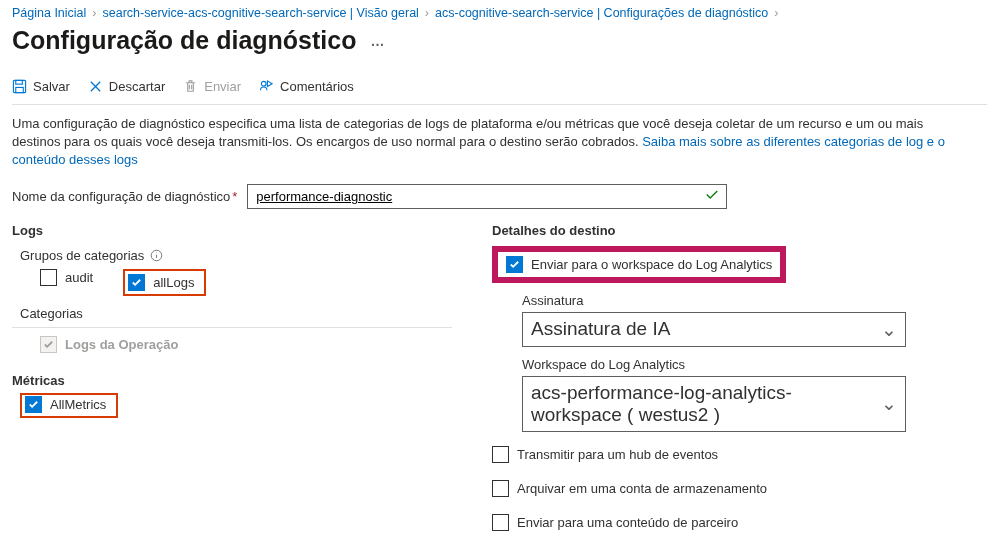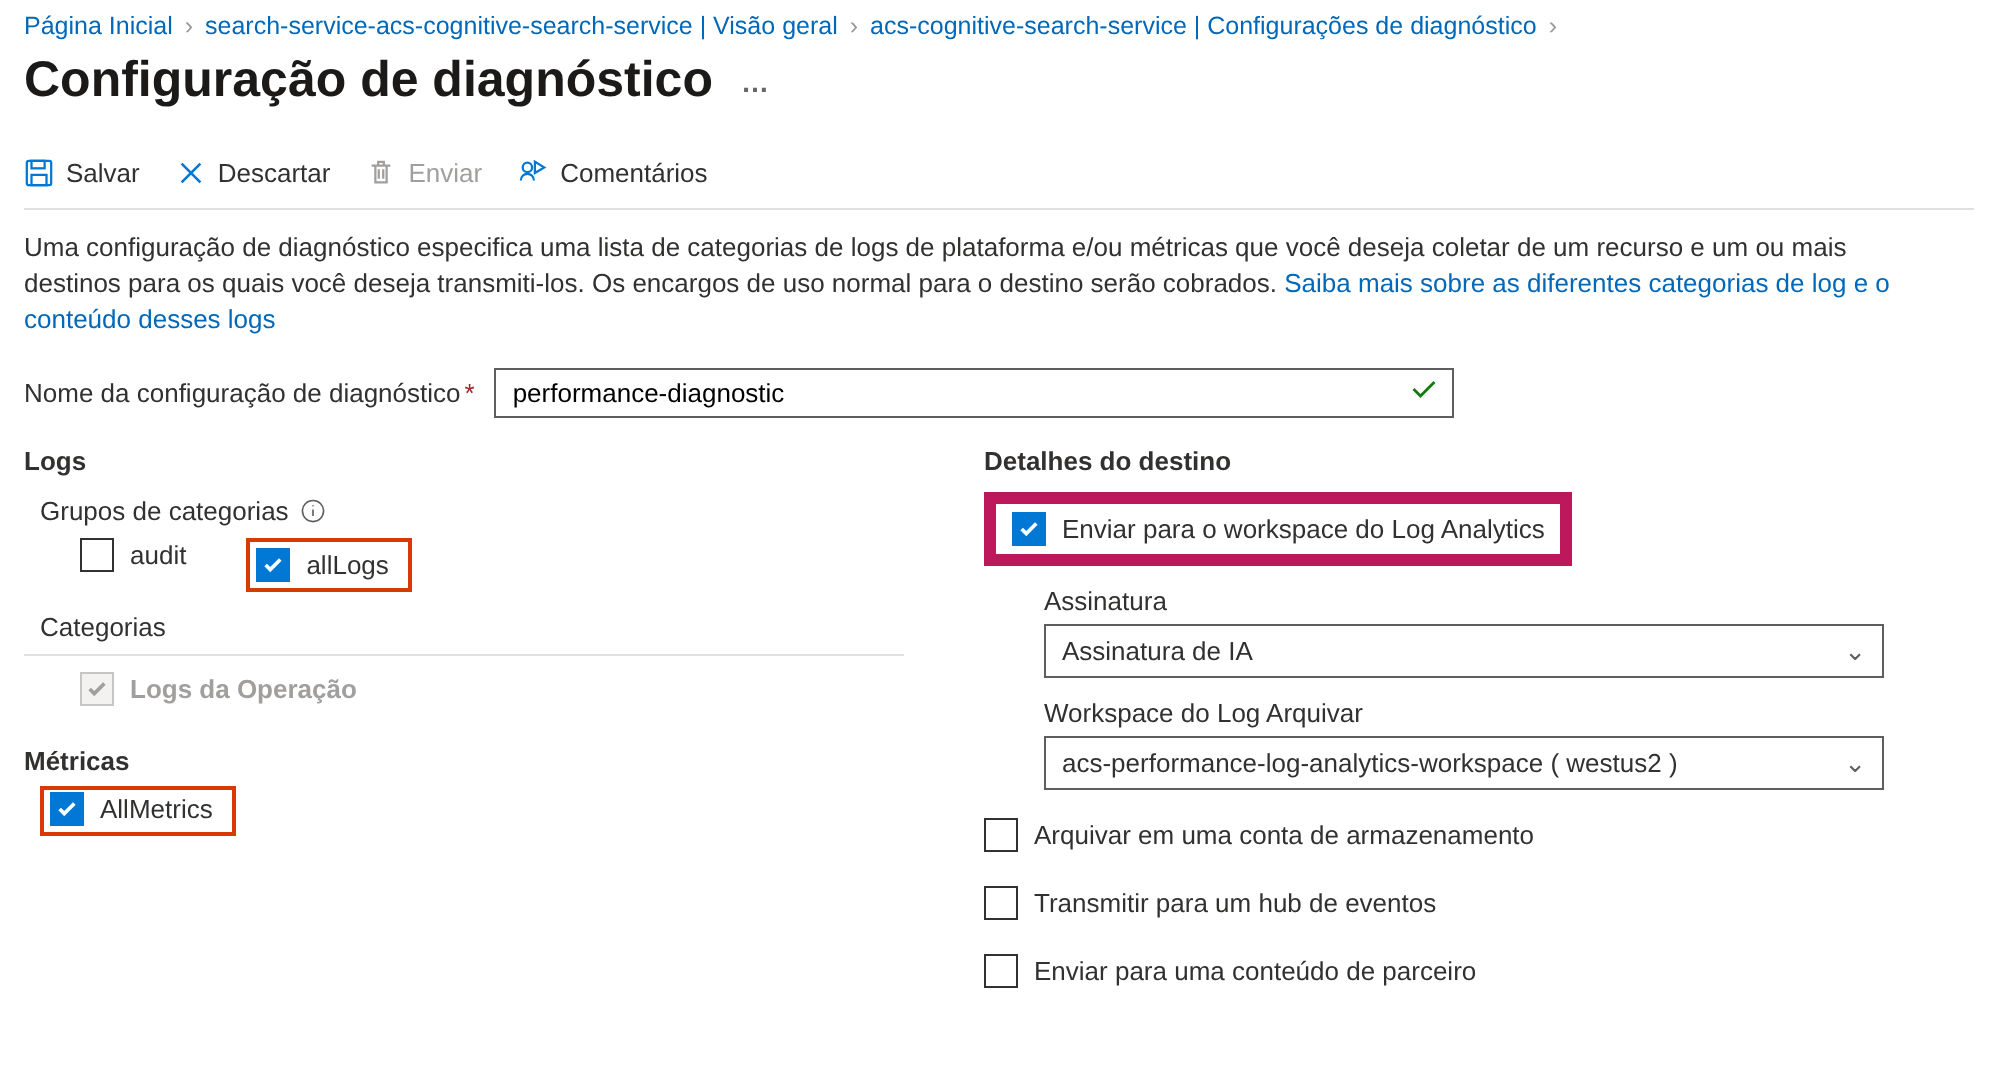--- a/index.html
+++ b/index.html
@@ -19,21 +19,21 @@
   .tb-btn.disabled { color: #a19f9d; cursor: default; }
   .tb-btn svg { width: 15px; height: 15px; }
 
   
   .desc { font-size: 13px; color: #323130; line-height: 1.4; margin-bottom: 14px; max-width: 960px; }
 
   
   .name-row { display: flex; align-items: center; gap: 10px; margin-bottom: 14px; }
   .name-row label { font-size: 13px; text-align: center; }
   .req { color: #a4262c; margin-left: 2px; }
-  .name-row input { width: 480px; padding: 4px 28px 4px 8px; border: 1px solid #605e5c; font-size: 13px; }
+  .name-row input { width: 480px; padding: 4px 28px 4px 8px; border: 1px solid #605e5c; font-size: 13px; text-decoration: underline; }
   .input-wrap { position: relative; }
   .input-wrap .check { position: absolute; right: 8px; top: 50%; transform: translateY(-50%); color: #107c10; }
 
   
   .cols { display: flex; gap: 40px; justify-content: flex-end; }
   .col-l { width: 440px; }
   .col-r { flex: 1; }
 
   .sec-head { font-size: 13px; font-weight: 600; margin-bottom: 8px; }
   .sub-head { font-size: 13px; color: #323130; margin: 10px 0 6px; padding-left: 8px; display: flex; align-items: center; gap: 6px; }
@@ -49,21 +49,21 @@
   .chk.disabled.checked .box { background: #f3f2f1; }
   .chk.disabled.checked .box svg { display: block; color: #a19f9d; }
   .chk.disabled { color: #a19f9d; cursor: default; }
 
   .hl { border: 2px solid #d83b01; padding: 3px 10px 3px 3px; }
   .hl-wide { border: 6px solid #be185d; padding: 4px 8px; display: inline-flex; }
 
   .dest-block { margin-bottom: 14px; }
   .dest-sub { margin-left: 30px; margin-top: 10px; }
   .dest-sub label { display: block; font-size: 13px; margin-bottom: 4px; }
-  .dest-sub .select { width: 420px; border: 1px solid #605e5c; padding: 5px 8px; font-size: 13px; display: flex; justify-content: space-between; align-items: center; cursor: pointer; }
+  .dest-sub .select { width: 384px; border: 1px solid #605e5c; padding: 5px 8px; font-size: 19px; display: flex; justify-content: space-between; align-items: center; cursor: pointer; }
   .dest-sub .select .chev { color: #605e5c; }
 
   .info-ic { width: 13px; height: 13px; color: #605e5c; }
 </style>
 </head>
 <body>
 
 <div class="breadcrumb">
   <a>Página Inicial</a>
   <span class="sep">›</span>
@@ -196,40 +196,40 @@
       </span>
 
       <div class="dest-sub">
         <label>Assinatura</label>
         <div class="select">
           <span>Assinatura de IA</span>
           <span class="chev">⌄</span>
         </div>
       </div>
       <div class="dest-sub">
-        <label>Workspace do Log Arquivar</label>
+        <label>Workspace do Log Analytics</label>
         <div class="select">
           <span>acs-performance-log-analytics-workspace ( westus2 )</span>
           <span class="chev">⌄</span>
         </div>
       </div>
     </div>
 
     <div class="dest-block">
       <span class="chk">
         <span class="box"></span>
+        <span>Transmitir para um hub de eventos</span>
+      </span>
+    </div>
+    <div class="dest-block">
+      <span class="chk">
+        <span class="box"></span>
         <span>Arquivar em uma conta de armazenamento</span>
       </span>
     </div>
     <div class="dest-block">
       <span class="chk">
         <span class="box"></span>
-        <span>Transmitir para um hub de eventos</span>
-      </span>
-    </div>
-    <div class="dest-block">
-      <span class="chk">
-        <span class="box"></span>
         <span>Enviar para uma conteúdo de parceiro</span>
       </span>
     </div>
   </div>
 </div>
 
 </body></html>

